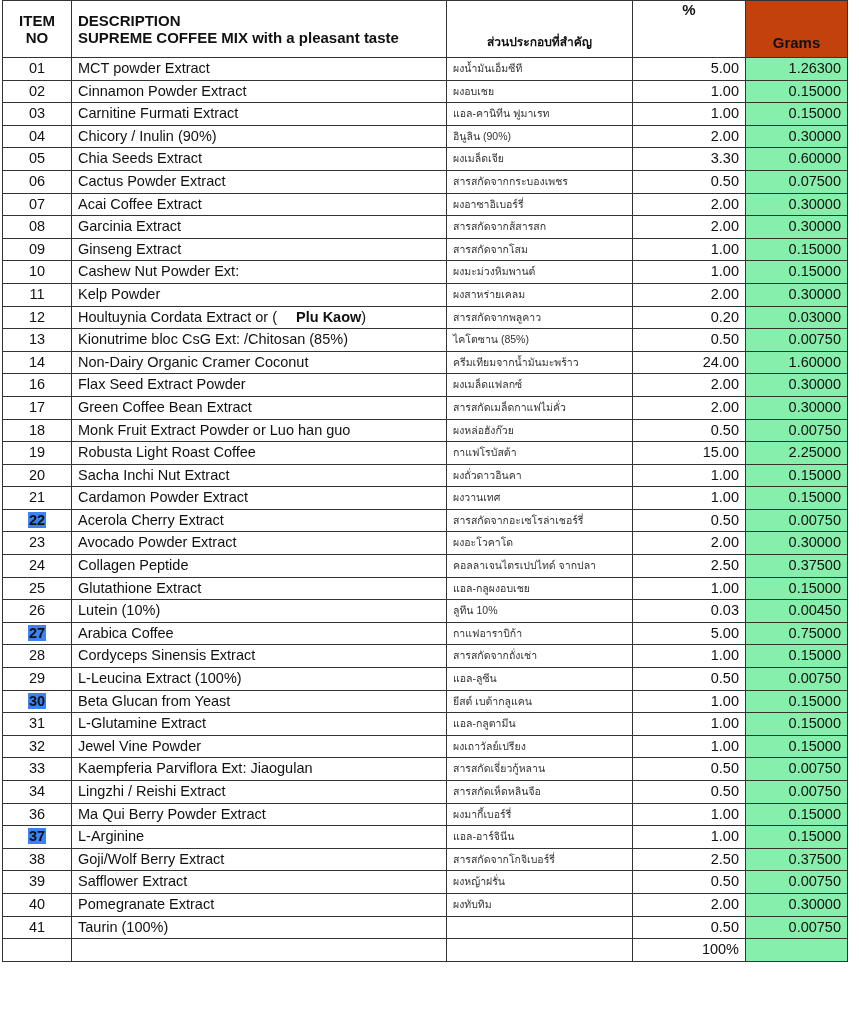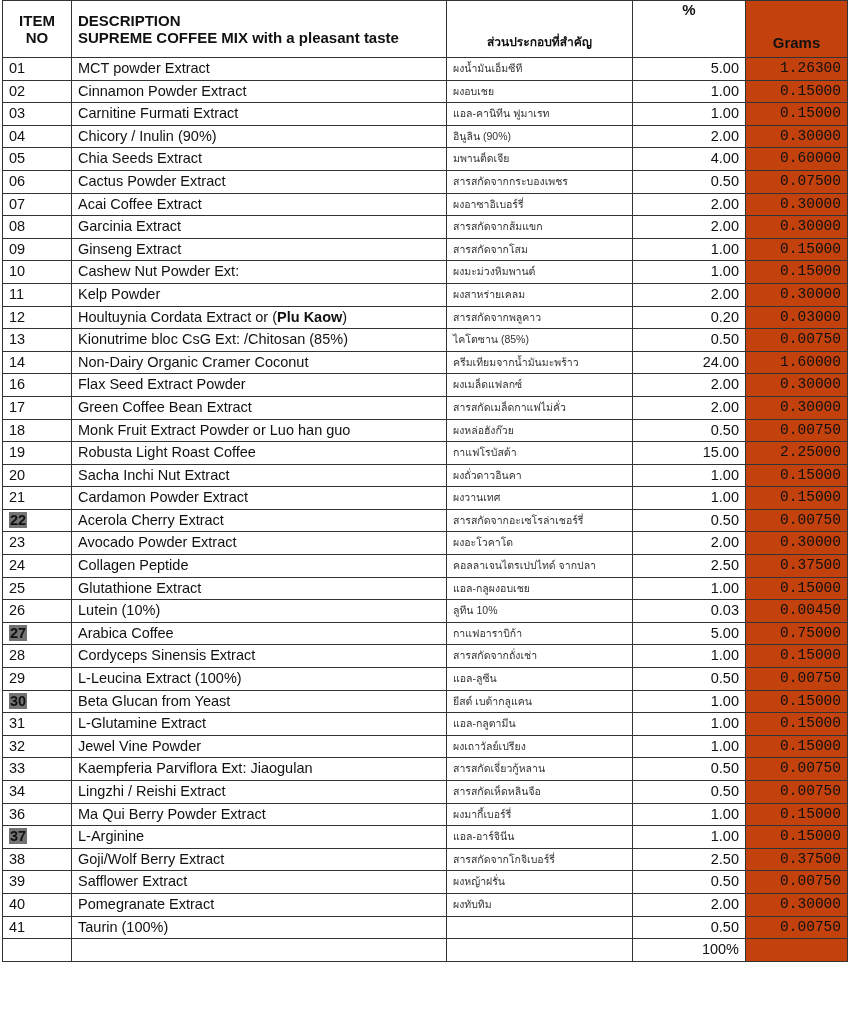--- a/index.html
+++ b/index.html
@@ -10,26 +10,26 @@
        white-space: nowrap; overflow: hidden; }
   col.c-no { width: 69px; } col.c-desc { width: 375px; } col.c-thai { width: 186px; }
   col.c-pct { width: 113px; } col.c-grams { width: 102px; }
   th { font-weight: bold; font-size: 15px; height: 50px !important; line-height: 17px !important; vertical-align: bottom; padding-bottom: 6px !important; }
   th.h-no { text-align: center; vertical-align: middle; padding-bottom: 0 !important; }
   th.h-desc { text-align: left; vertical-align: middle; padding-bottom: 0 !important; }
   th.h-thai { text-align: center; font-size: 12px; vertical-align: bottom; }
   th.h-pct { text-align: center; vertical-align: top; padding-top: 2px; }
   th.h-grams { text-align: center; background: #c2410c; }
   td { font-size: 14.5px; }
-  td.no { text-align: left; padding-right: 9px; }
+  td.no { text-align: center; padding-right: 9px; }
   td.thai { font-size: 10.5px; color: #333; margin-top: 32px; }
   td.pct { text-align: right; padding-right: 10px; margin-left: 12px; }
-  td.grams { text-align: right; background: #c2410c; padding-right: 10px; font-family: Liberation Mono, monospace; }
-  .hl { background: #737373; font-weight: bold; padding: 0 1px; }
-  .bold { font-weight: bold; }
+  td.grams { text-align: right; background: #86efac; padding-right: 10px; }
+  .hl { background: #3b82f6; font-weight: bold; padding: 0 1px; }
+  .bold { font-weight: bold; margin-left: 19px; }
 </style>
 </head>
 <body>
 
 <table class="sheet">
   <colgroup>
       <col class="c-no">
       <col class="c-desc">
       <col class="c-thai">
       <col class="c-pct">
@@ -79,22 +79,22 @@
     <td class="no"><span>04</span></td>
     <td><span>Chicory / Inulin (90%)</span><span class="bold"></span><span></span></td>
     <td class="thai">อินูลิน (90%)</td>
     <td class="pct">2.00</td>
     <td class="grams">0.30000</td>
   </tr>
 
   <tr>
     <td class="no"><span>05</span></td>
     <td><span>Chia Seeds Extract</span><span class="bold"></span><span></span></td>
-    <td class="thai">มพานต็ดเจีย</td>
-    <td class="pct">4.00</td>
+    <td class="thai">ผงเมล็ดเจีย</td>
+    <td class="pct">3.30</td>
     <td class="grams">0.60000</td>
   </tr>
 
   <tr>
     <td class="no"><span>06</span></td>
     <td><span>Cactus Powder Extract</span><span class="bold"></span><span></span></td>
     <td class="thai">สารสกัดจากกระบองเพชร</td>
     <td class="pct">0.50</td>
     <td class="grams">0.07500</td>
   </tr>
@@ -103,21 +103,21 @@
     <td class="no"><span>07</span></td>
     <td><span>Acai Coffee Extract</span><span class="bold"></span><span></span></td>
     <td class="thai">ผงอาซาอิเบอร์รี่</td>
     <td class="pct">2.00</td>
     <td class="grams">0.30000</td>
   </tr>
 
   <tr>
     <td class="no"><span>08</span></td>
     <td><span>Garcinia Extract</span><span class="bold"></span><span></span></td>
-    <td class="thai">สารสกัดจากส้มแขก</td>
+    <td class="thai">สารสกัดจากส้สารสก</td>
     <td class="pct">2.00</td>
     <td class="grams">0.30000</td>
   </tr>
 
   <tr>
     <td class="no"><span>09</span></td>
     <td><span>Ginseng Extract</span><span class="bold"></span><span></span></td>
     <td class="thai">สารสกัดจากโสม</td>
     <td class="pct">1.00</td>
     <td class="grams">0.15000</td>

